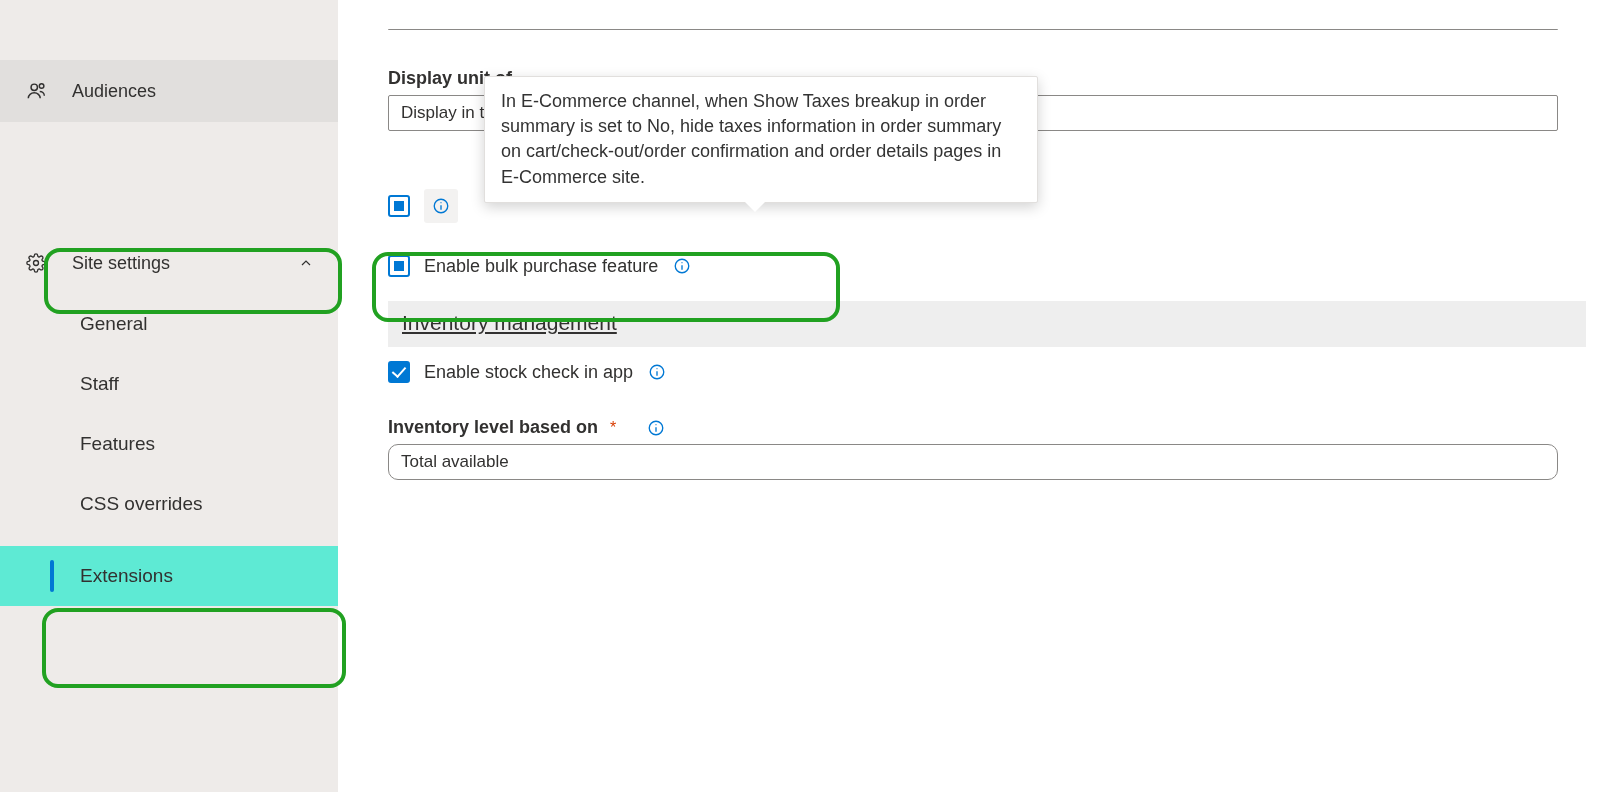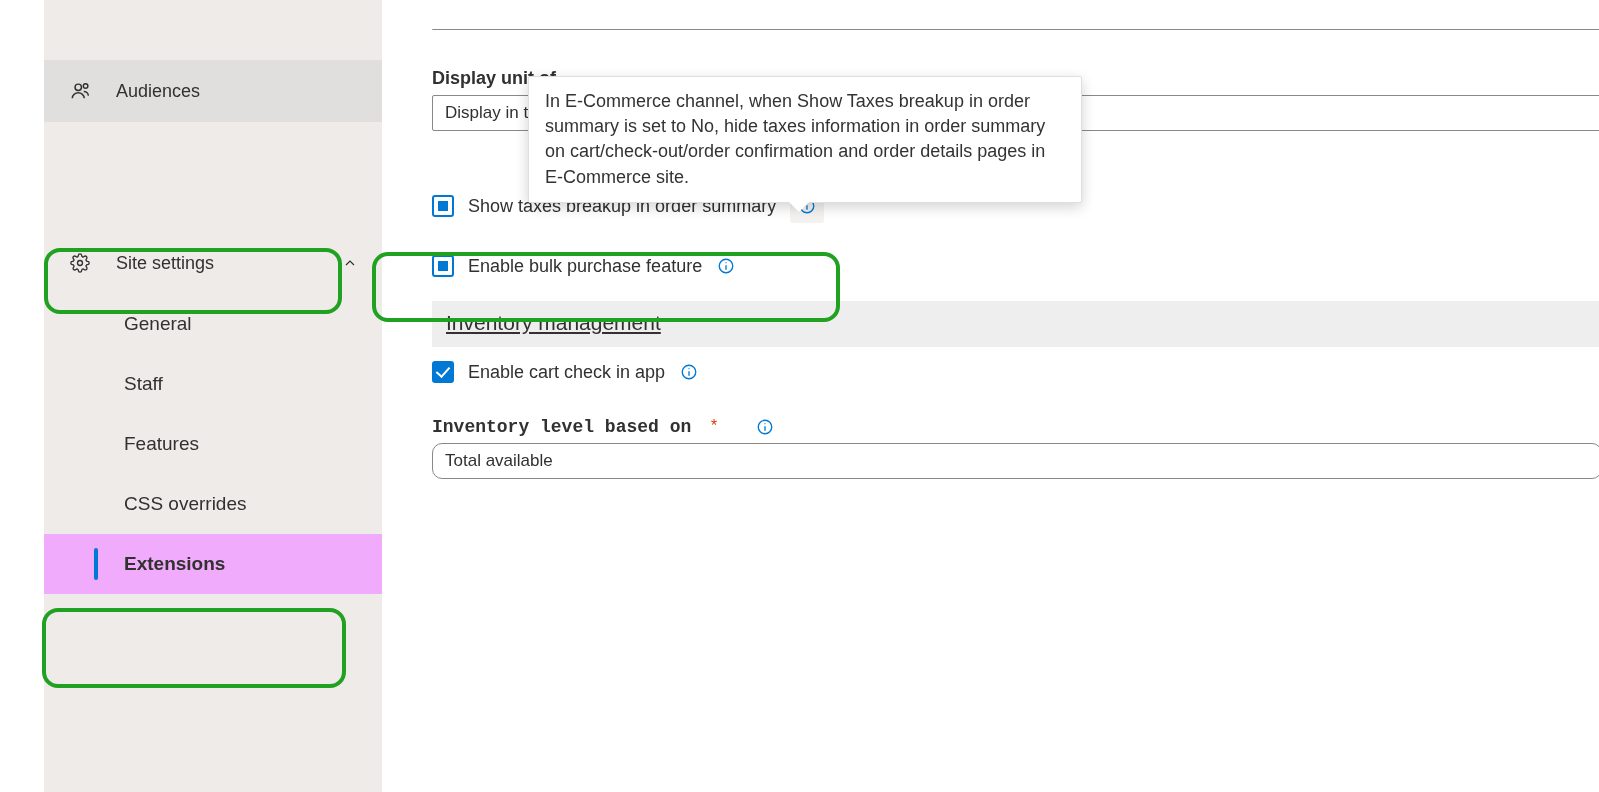--- a/index.html
+++ b/index.html
@@ -8,29 +8,29 @@
     --text:#323130;
     --text-muted:#605e5c;
     --brand:#0078d4;
     --border:#8a8886;
     --section-bg:#eeeeee;
     --tooltip-bg:#ffffff;
     --tooltip-border:#e1dfdd;
     --hl:#21a121; 
   }
   html,body{margin:0;padding:0;font-family:"Segoe UI",Arial,sans-serif;font-size:16px;color:var(--text);background:#ffffff;width:1599px;height:792px;overflow:hidden;}
-  .app{display:flex;width:1370px;height:792px;padding-left:44px;}
+  .app{display:flex;width:1370px;height:792px;}
   
   .sidebar{width:338px;flex:0 0 338px;background:var(--sidebar-bg);padding-top:60px;box-sizing:border-box;}
   .nav-row{display:flex;align-items:center;height:62px;padding:0 24px 0 26px;cursor:pointer;font-size:18px;color:var(--text);box-sizing:border-box;position:relative;}
   .nav-row .icon{width:46px;display:flex;align-items:center;justify-content:flex-start;color:var(--text);}
   .nav-row.top{background:var(--sidebar-dk);}
   .nav-spacer{height:110px;}
   .nav-sub{padding-left:80px;font-size:19px;height:60px;display:flex;align-items:center;cursor:pointer;color:var(--text);}
-  .nav-sub.active{font-weight:700;background:#f0abfc;position:relative;}
+  .nav-sub.active{font-weight:400;background:#5eead4;position:relative;margin-top:12px;}
   .nav-sub.active::before{content:"";position:absolute;left:50px;top:14px;bottom:14px;width:4px;background:var(--brand);border-radius:2px;}
   .chev{margin-left:auto;color:var(--text);}
 
   
   svg{display:block;}
 
   
   .hl{position:absolute;border:4px solid var(--hl);border-radius:16px;pointer-events:none;z-index:50;}
 
   
@@ -126,21 +126,20 @@
         <span>Display in the </span>
       </div>
     </div>
 
     <div class="tooltip" style="top:76px;left:146px;">
       <span>In E-Commerce channel, when Show Taxes breakup in order summary is set to No, hide taxes information in order summary on cart/check-out/order confirmation and order details pages in E-Commerce site.</span>
     </div>
 
     <div class="check-row" style="margin-top:44px;position:relative;">
       <div class="cbox indet"></div>
-      <span class="check-label">Show taxes breakup in order summary</span>
       <span class="info info-bg">
         <svg viewBox="0 0 24 24" fill="none" stroke="currentColor" stroke-width="1.8">
             <circle cx="12" cy="12" r="9"></circle>
             <line x1="12" y1="11" x2="12" y2="17"></line>
             <circle cx="12" cy="7.5" r="0.8" fill="currentColor" stroke="none"></circle>
           </svg>
       </span>
     </div>
 
     <div class="check-row">
@@ -153,32 +152,32 @@
             <circle cx="12" cy="7.5" r="0.8" fill="currentColor" stroke="none"></circle>
           </svg>
       </span>
     </div>
 
     <div class="section-header row-wide" style="margin-top:6px;text-decoration:underline;">
       <span>Inventory management</span>
     </div>
     <div class="check-row">
       <div class="cbox checked"></div>
-      <span class="check-label">Enable cart check in app</span>
+      <span class="check-label">Enable stock check in app</span>
       <span class="info">
         <svg viewBox="0 0 24 24" fill="none" stroke="currentColor" stroke-width="1.8">
             <circle cx="12" cy="12" r="9"></circle>
             <line x1="12" y1="11" x2="12" y2="17"></line>
             <circle cx="12" cy="7.5" r="0.8" fill="currentColor" stroke="none"></circle>
           </svg>
       </span>
     </div>
 
     <div class="stack row-wide" style="margin-top:16px;">
-      <div style="display:flex;align-items:center;gap:14px;margin-bottom:6px;font-family:Liberation Mono, monospace;">
+      <div style="display:flex;align-items:center;gap:8px;margin-bottom:6px;">
         <span class="field-label" style="margin:0;">Inventory level based on</span>
         <span class="req">*</span>
         <span class="info" style="margin-left:18px;">
           <svg viewBox="0 0 24 24" fill="none" stroke="currentColor" stroke-width="1.8">
               <circle cx="12" cy="12" r="9"></circle>
               <line x1="12" y1="11" x2="12" y2="17"></line>
               <circle cx="12" cy="7.5" r="0.8" fill="currentColor" stroke="none"></circle>
             </svg>
         </span>
       </div>

